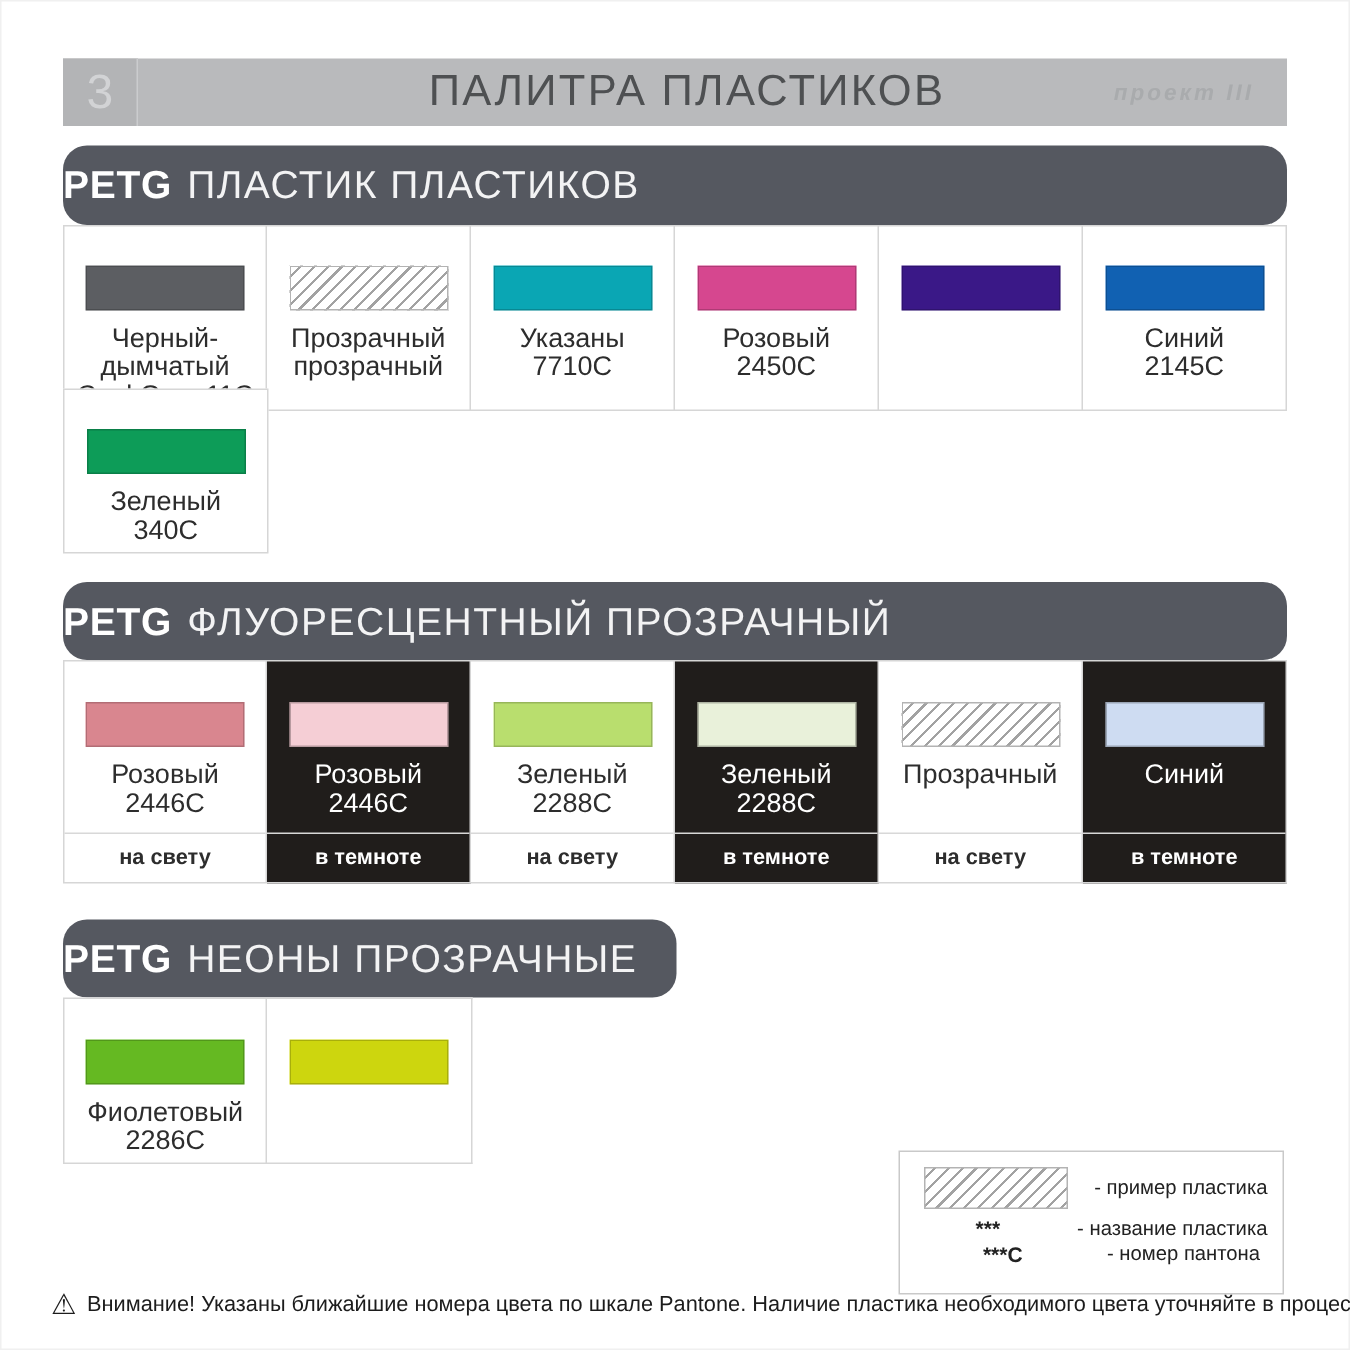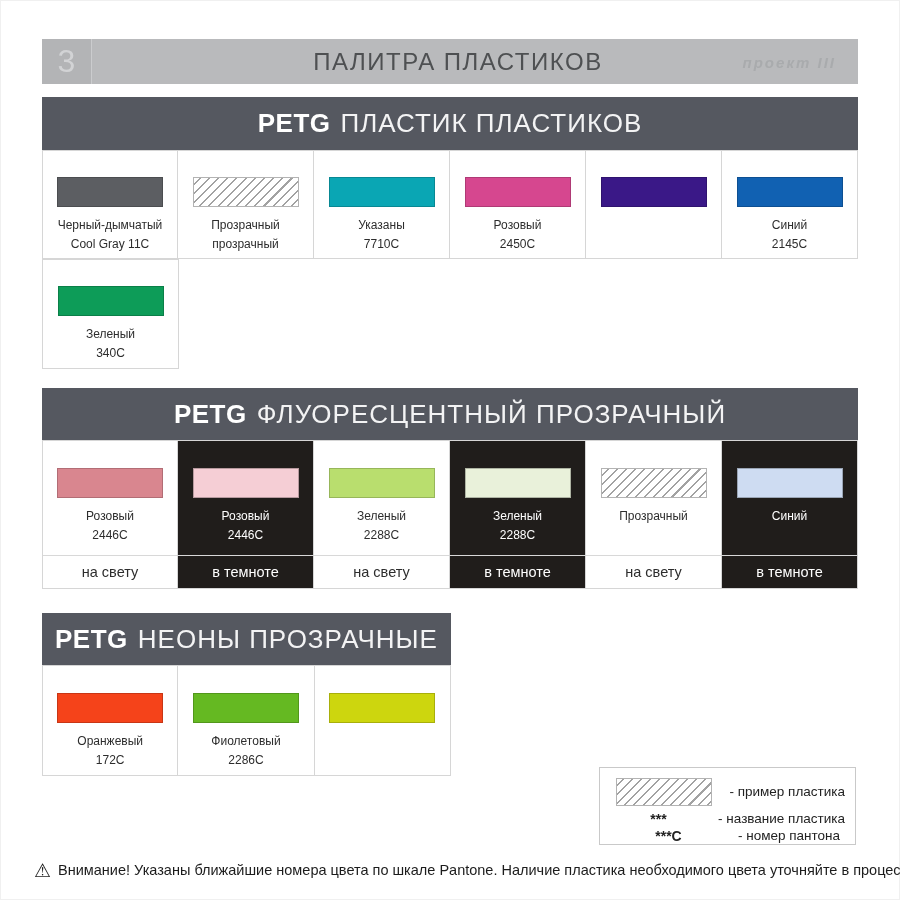--- a/index.html
+++ b/index.html
@@ -10,29 +10,29 @@
 
   
   .topbar { position: absolute; left: 42px; top: 39px; width: 816px; height: 45px;
             background: #b9babc; }
   .pagenum { position: absolute; left: 0; top: 0; width: 50px; height: 45px;
              background: #b3b4b6; border-right: 1px solid #cbccce;
              display: flex; align-items: center; justify-content: center;
              font-size: 32px; color: #d2d3d5; }
   .topbar-title { position: absolute; left: 0; right: 0; top: 0; height: 45px;
                   display: flex; align-items: center; justify-content: center;
-                  font-size: 24px; color: #4e5052; letter-spacing: 1.5px; padding-left: 16px; }
+                  font-size: 29px; color: #4e5052; letter-spacing: 1.5px; padding-left: 16px; }
   .brand { position: absolute; right: 22px; top: 50%; transform: translateY(-50%);
            font-style: italic; font-weight: bold; font-size: 15px;
            color: #a9abad; letter-spacing: 2px; }
 
   
   .sec-header { position: absolute; left: 42px; background: #555860; color: #fff;
-                display: flex; align-items: center; justify-content: center;
-                font-size: 26px; }
+                display: flex; align-items: center; justify-content: flex-start;
+                font-size: 26px; border-radius: 16px; }
   .sec-header .hb { font-weight: bold; letter-spacing: 0.5px; }
   .sec-header .hr { margin-left: 10px; font-weight: normal; letter-spacing: 1px;
                     color: rgba(255,255,255,0.93); }
   .sh1 { top: 97px;  width: 816px; height: 53px; }
   .sh2 { top: 388px; width: 816px; height: 52px; }
   .sh3 { top: 613px; width: 409px; height: 52px; }
 
   
   .row { position: absolute; left: 42px; display: grid; }
   .r1a { top: 150px; width: 816px; height: 109px; grid-template-columns: repeat(6, 1fr); }
@@ -44,36 +44,36 @@
   .cell + .cell { border-left: none; }
 
   .swatch { width: 106px; height: 30px; margin: 26px auto 0;
             box-shadow: inset 0 0 0 1px rgba(0,0,0,0.18); }
   .r2 .swatch, .r3 .swatch { margin-top: 27px; }
   .hatch { background-color: #fff;
            background-image: repeating-linear-gradient(135deg,
              rgba(255,255,255,0) 0px, rgba(255,255,255,0) 5px,
              #a2a2a2 5px, #a2a2a2 6.5px);
            box-shadow: inset 0 0 0 1px #b3b3b3; }
-  .lbl { margin-top: 9px; text-align: center; font-size: 12px; line-height: 19px;
+  .lbl { margin-top: 9px; text-align: center; font-size: 18px; line-height: 19px;
          color: #2d2d2d; }
 
   
   .col { display: flex; flex-direction: column; border: 1px solid #d6d6d6; background: #fff; }
   .col + .col { border-left: none; }
   .col .main { height: 114px; }
   .col .foot { height: 33px; border-top: 1px solid #d8d8d8; text-align: right;
                font-size: 14.5px; color: #2d2d2d; display: flex; align-items: center;
-               justify-content: center; }
+               justify-content: center; font-weight: bold; }
   .col.dark { background: #201d1b; border-color: #d6d6d6; }
   .col.dark .lbl, .col.dark .foot { color: #ffffff; }
   .col.dark .swatch { box-shadow: inset 0 0 0 1px rgba(0,0,0,0.25); }
 
   
-  .legend { position: absolute; left: 599px; top: 767px; width: 257px; height: 78px;
+  .legend { position: absolute; left: 599px; top: 767px; width: 257px; height: 96px;
             border: 1px solid #c9c9c9; background: #fff; padding: 7px 10px 6px 16px; }
   .lrow { display: flex; align-items: center; }
   .lrow1 { height: 33px; }
   .lrow2 { height: 17px; margin-top: 2px; }
   .lrow3 { height: 17px; }
   .lg-hatch { width: 105px; height: 28px; margin: 0; }
   .lsym { width: 105px; text-align: center; font-weight: bold; font-size: 14px;
           color: #222; line-height: 14px; }
   .llab { margin-left: 17px; font-size: 13.5px; color: #222; white-space: nowrap; }
 
@@ -218,27 +218,20 @@
     </div>
   </div>
 
   <div class="sec-header sh3">
     <span class="hb">PETG</span>
     <span class="hr">НЕОНЫ ПРОЗРАЧНЫЕ</span>
   </div>
 
   <div class="row r3">
     <div class="cell">
-      <div class="swatch" style="background-color: rgb(245, 67, 26);"></div>
-      <div class="lbl">
-        <div>Оранжевый</div>
-        <div>172C</div>
-      </div>
-    </div>
-    <div class="cell">
       <div class="swatch" style="background-color: rgb(101, 185, 34);"></div>
       <div class="lbl">
         <div>Фиолетовый</div>
         <div>2286C</div>
       </div>
     </div>
     <div class="cell">
       <div class="swatch" style="background-color: rgb(205, 214, 14);"></div>
     </div>
   </div>

